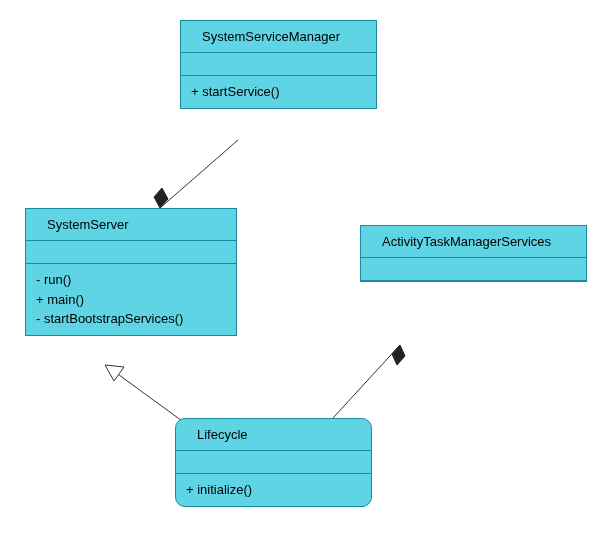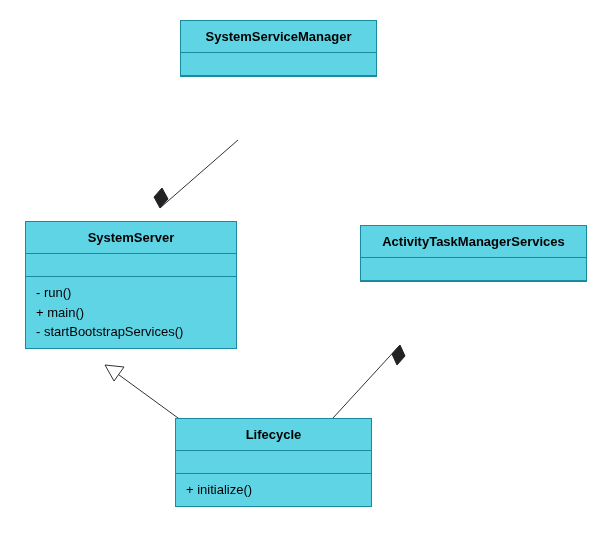--- a/index.html
+++ b/index.html
@@ -13,24 +13,22 @@
     position: relative;
   }
   .uml-class {
     position: absolute;
     background: #5ed4e4;
     border: 1px solid #1a8aa0;
     display: flex;
     flex-direction: column;
   }
   .uml-title {
-    text-align: center;
     padding: 8px 21px;
     border-bottom: 1px solid #1a8aa0;
-    font-weight: bold;
   }
   .uml-attrs {
     min-height: 22px;
     border-bottom: 1px solid #1a8aa0;
   }
   .uml-methods {
     padding: 6px 10px;
     line-height: 1.5;
   }
   .uml-methods div {
@@ -56,36 +54,39 @@
   <line x1="400" y1="345" x2="333" y2="418" stroke="#333" stroke-width="1"></line>
   <polygon points="400,345 405,356 397,365 392,354" fill="#222" stroke="#222"></polygon>
 
   <line x1="215" y1="445" x2="115" y2="372" stroke="#333" stroke-width="1"></line>
   <polygon points="105,365 124,367 114,381" fill="#fff" stroke="#333"></polygon>
 </svg>
 
 <div class="uml-class" style="left:180px; top:20px; width:195px;">
   <div class="uml-title">SystemServiceManager</div>
   <div class="uml-attrs"></div>
+  <div class="uml-methods">
+    <div>+ startService()</div>
+  </div>
 </div>
 
-<div class="uml-class" style="left:25px; top:221px; width:210px;">
+<div class="uml-class" style="left:25px; top:208px; width:210px;">
   <div class="uml-title">SystemServer</div>
   <div class="uml-attrs"></div>
   <div class="uml-methods">
     <div>- run()</div>
     <div>+ main()</div>
     <div>- startBootstrapServices()</div>
   </div>
 </div>
 
 <div class="uml-class" style="left:360px; top:225px; width:225px;">
   <div class="uml-title">ActivityTaskManagerServices</div>
   <div class="uml-attrs"></div>
 </div>
 
-<div class="uml-class" style="left:175px; top:418px; width:195px;">
+<div class="uml-class" style="left:175px; top:418px; width:195px;border-radius:10px;">
   <div class="uml-title">Lifecycle</div>
   <div class="uml-attrs"></div>
   <div class="uml-methods">
     <div>+ initialize()</div>
   </div>
 </div>
 
 </body></html>

